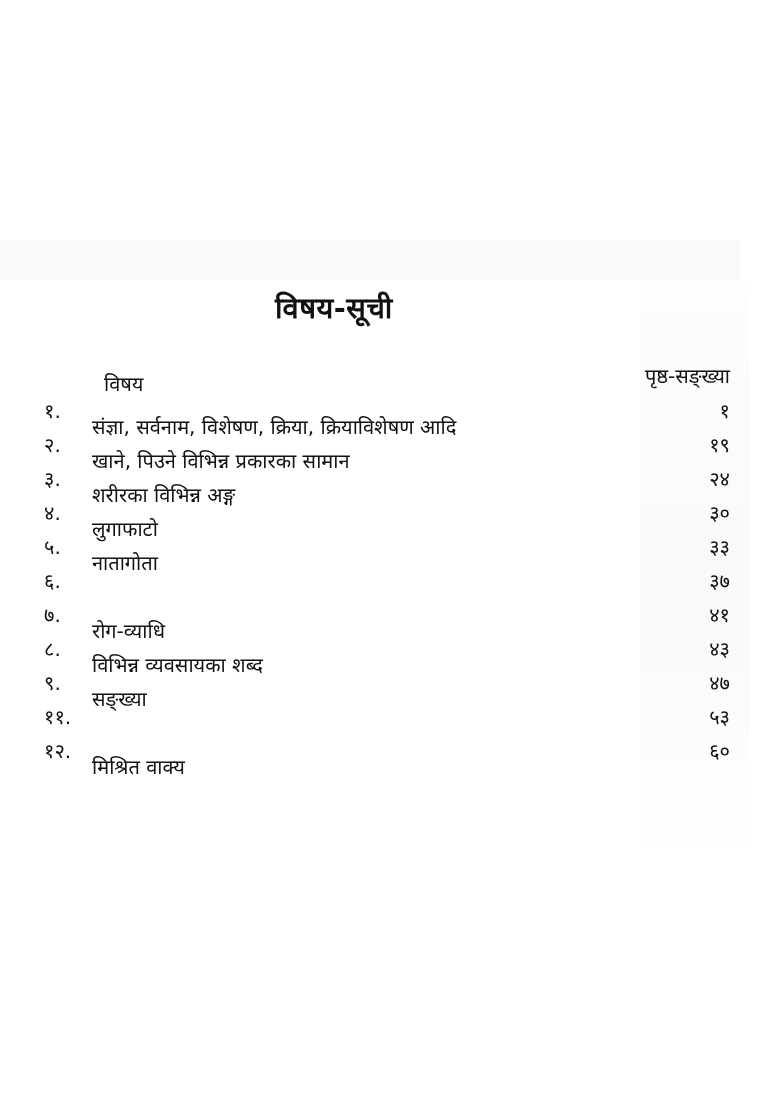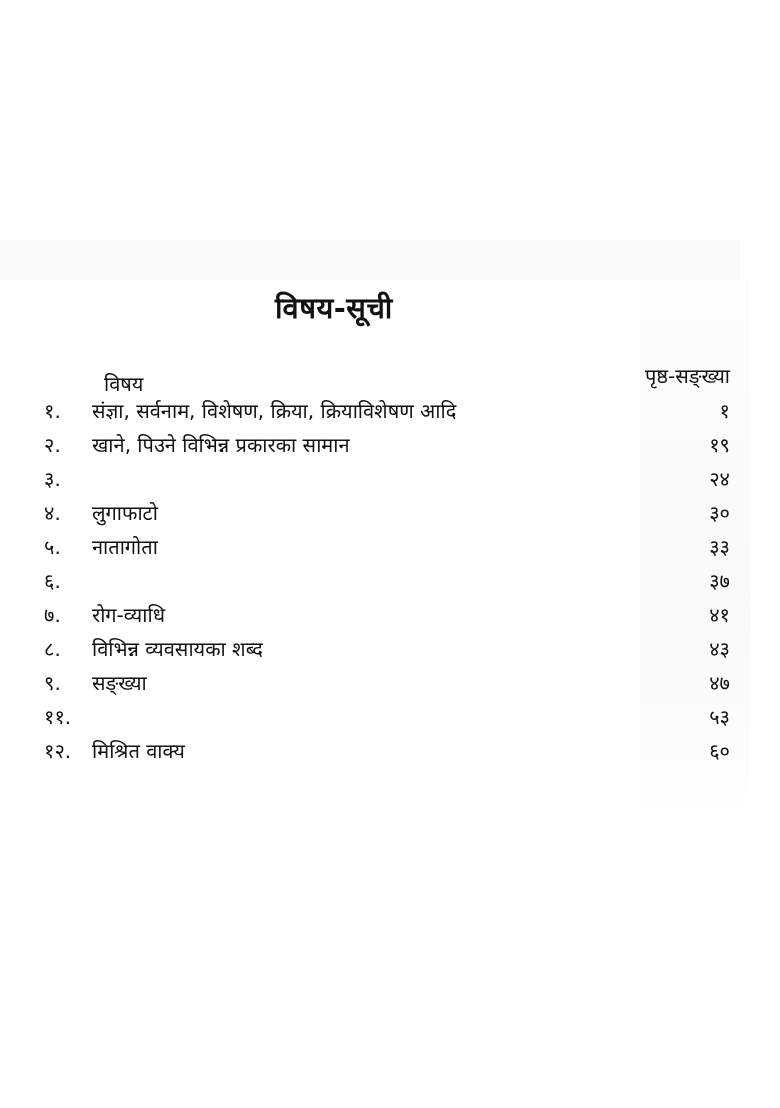--- a/index.html
+++ b/index.html
@@ -71,21 +71,21 @@
       line-height: 34px;
     }
     .toc-row .num {
       position: absolute;
       left: 4px;
       top: 0;
     }
     .toc-row .subject {
       position: absolute;
       left: 52px;
-      top: 0;
+      top: 16px;
       white-space: nowrap;
     }
     .toc-row .page {
       position: absolute;
       right: 0;
       top: 0;
     }
   </style>
 </head>
 <body>
@@ -106,20 +106,21 @@
     <span class="subject">संज्ञा, सर्वनाम, विशेषण, क्रिया, क्रियाविशेषण आदि</span>
     <span class="page">१</span>
   </div>
   <div class="toc-row">
     <span class="num">२.</span>
     <span class="subject">खाने, पिउने विभिन्न प्रकारका सामान</span>
     <span class="page">१९</span>
   </div>
   <div class="toc-row">
     <span class="num">३.</span>
+    <span class="subject">शरीरका विभिन्न अङ्ग</span>
     <span class="page">२४</span>
   </div>
   <div class="toc-row">
     <span class="num">४.</span>
     <span class="subject">लुगाफाटो</span>
     <span class="page">३०</span>
   </div>
   <div class="toc-row">
     <span class="num">५.</span>
     <span class="subject">नातागोता</span>

